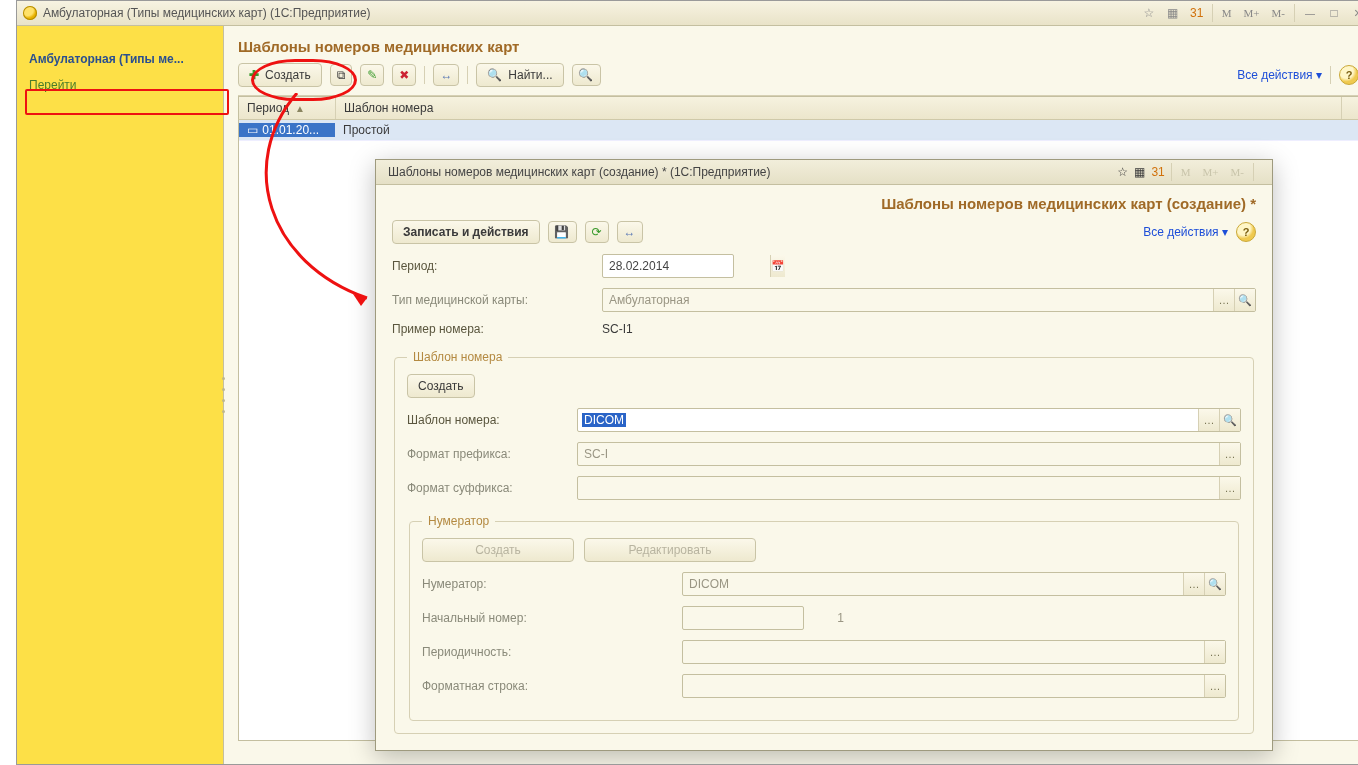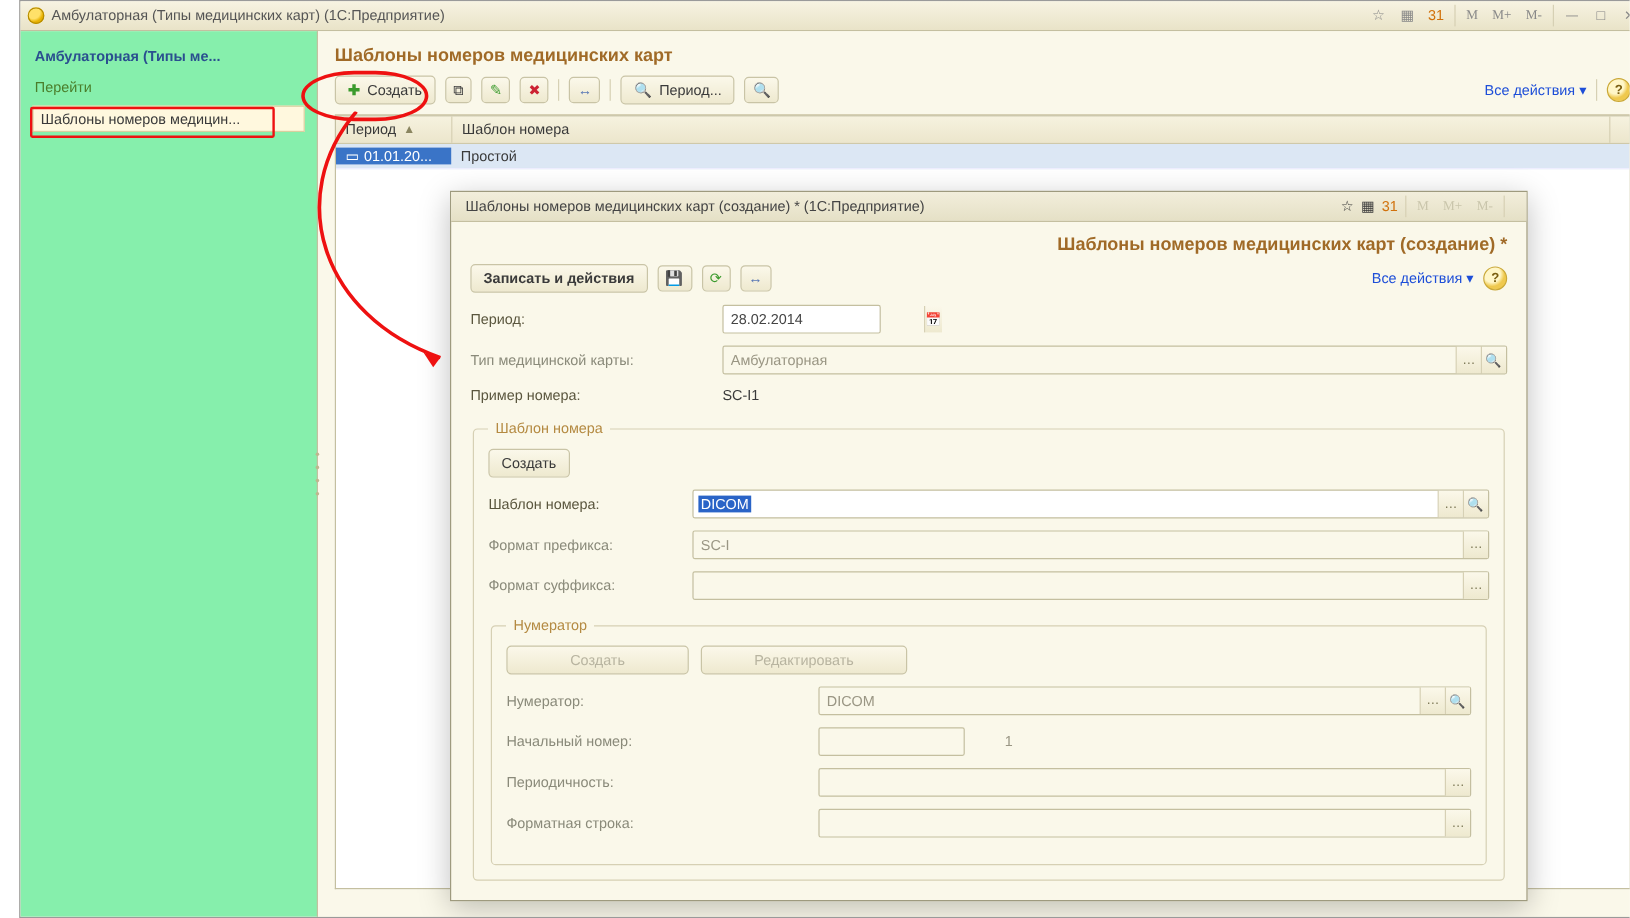--- a/index.html
+++ b/index.html
@@ -64,25 +64,25 @@
   .titlebar .tb-max::before { content: "□"; font-size: 12px; }
   .titlebar .tb-min::before { content: "—"; font-size: 10px; }
   .m-btn { font-family: Verdana; font-size: 11px; color: #888; padding: 0 3px; }
 
   
   .body {
     position: absolute; top: 25px; left: 0; right: 0; bottom: 0;
     display: flex;
   }
   .sidebar {
-    width: 248px;
+    width: 207px;
     box-sizing: border-box;
     border-right: 1px solid var(--border-med);
-    background: #86efac;
-    padding: 6px 10px;
+    background: #fde047;
+    padding: 18px 10px;
     position: relative;
   }
   .sidebar .sb-title {
     color: var(--text-blue);
     font-weight: bold;
     padding: 8px 0 6px 2px;
     white-space: nowrap; overflow: hidden; text-overflow: ellipsis;
   }
   .sidebar .sb-sub {
     color: var(--link-green);
@@ -271,21 +271,20 @@
     <span class="tb-btn tb-min"></span>
     <span class="tb-btn tb-max"></span>
     <span class="tb-btn tb-close"></span>
   </div>
 
   <div class="body">
 
     <div class="sidebar">
       <div class="sb-title">Амбулаторная (Типы ме...</div>
       <div class="sb-sub">Перейти</div>
-      <div class="sb-item">Шаблоны номеров медицин...</div>
       <div class="grip">
           <i></i>
           <i></i>
           <i></i>
           <i></i>
         </div>
     </div>
 
     <div class="main">
       <div class="main-title">Шаблоны номеров медицинских карт</div>
@@ -304,21 +303,21 @@
         <span class="btn small" style="color:#c23">
             <span>✖</span>
           </span>
         <span class="sep"></span>
         <span class="btn small" style="color:#5a78b5">
             <span>↔</span>
           </span>
         <span class="sep"></span>
         <span class="btn">
           <span>🔍</span>
-          <span>Период...</span>
+          <span>Найти...</span>
         </span>
         <span class="btn small">
             <span>🔍</span>
           </span>
         <span class="spacer"></span>
         <span class="actions-link">
           <span>Все действия</span>
           <span>▾</span>
         </span>
         <span class="sep"></span>

